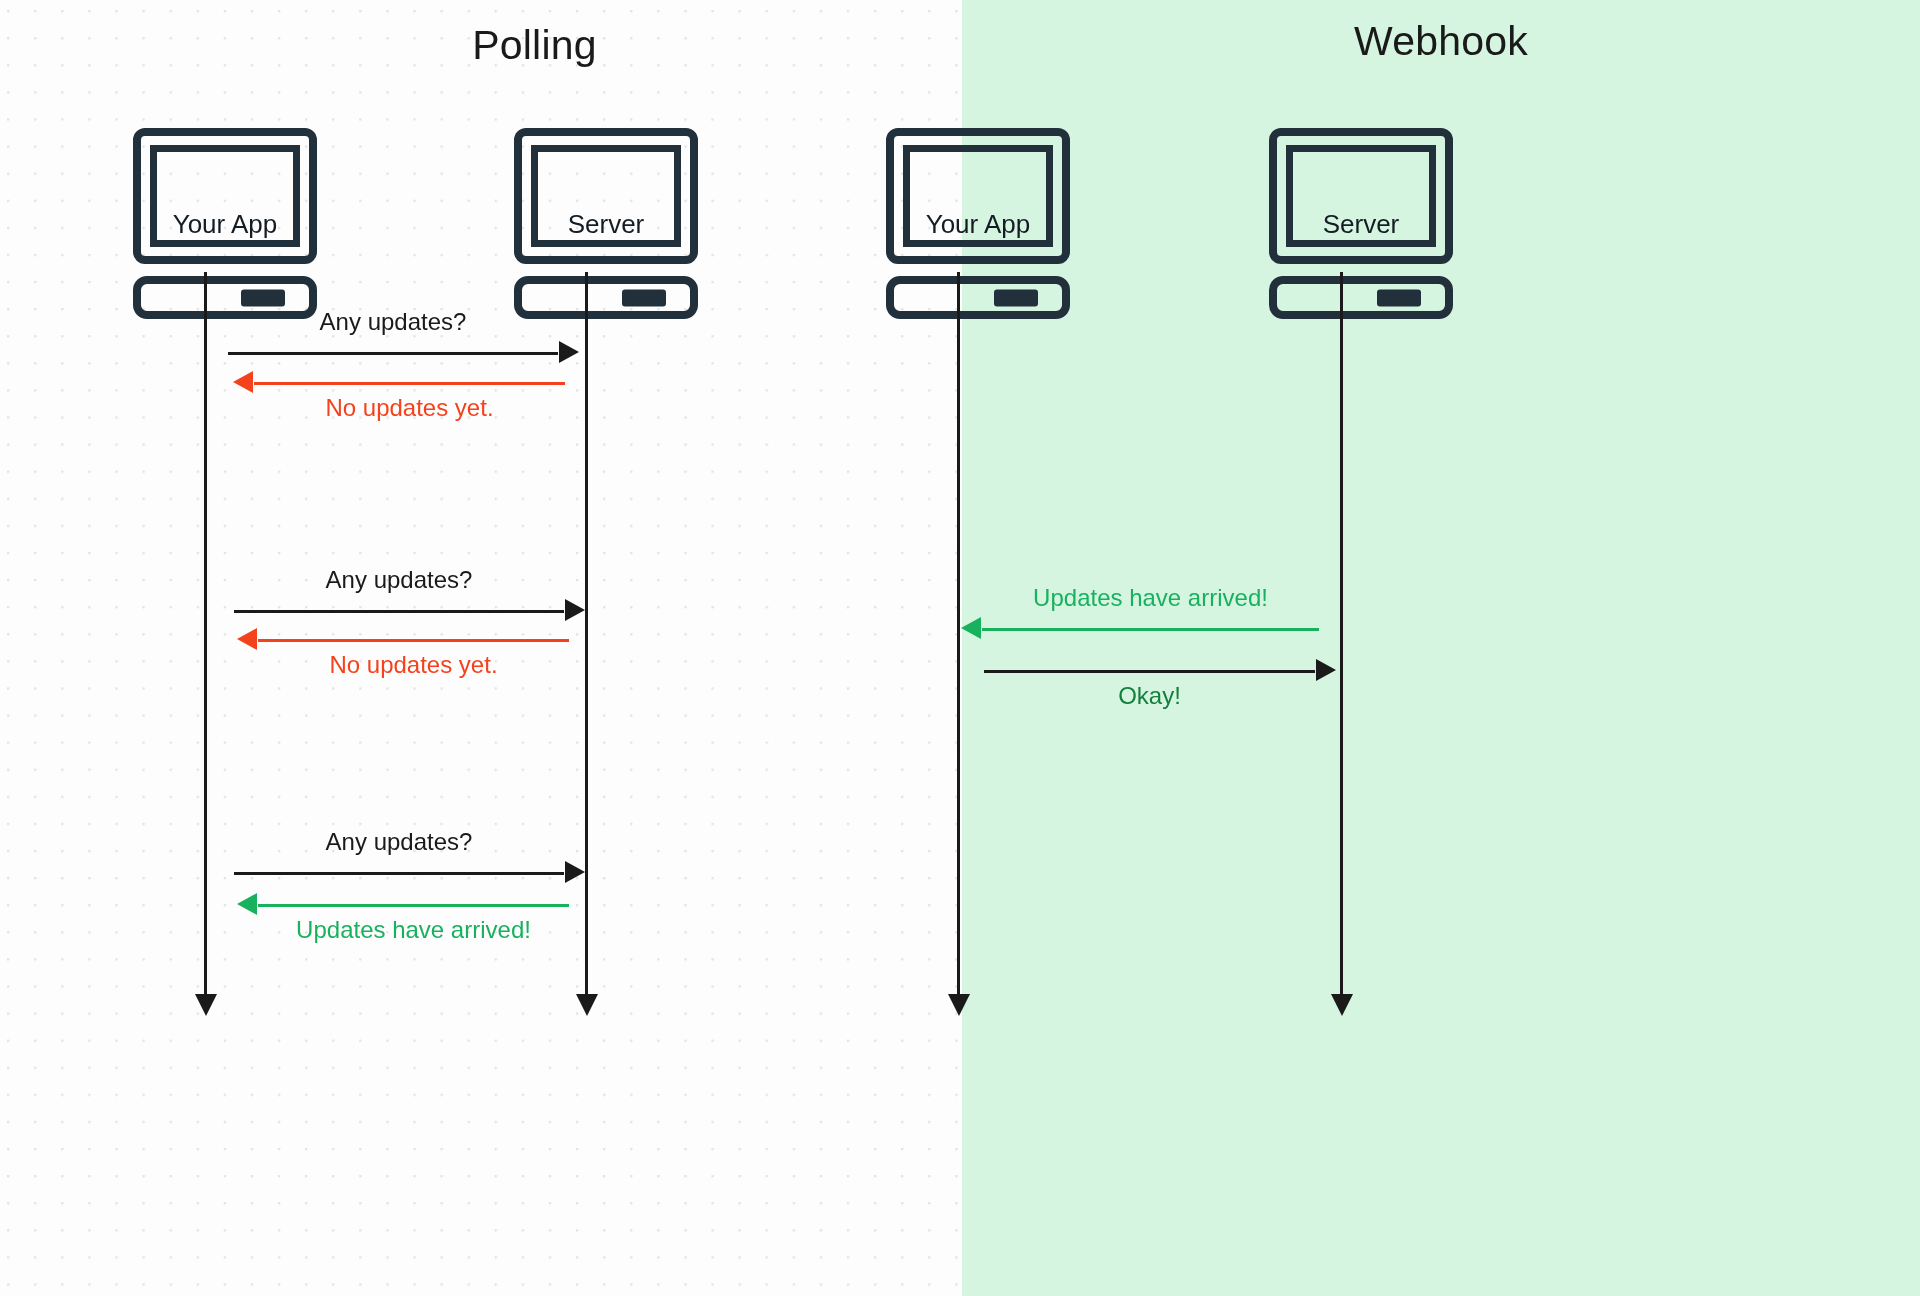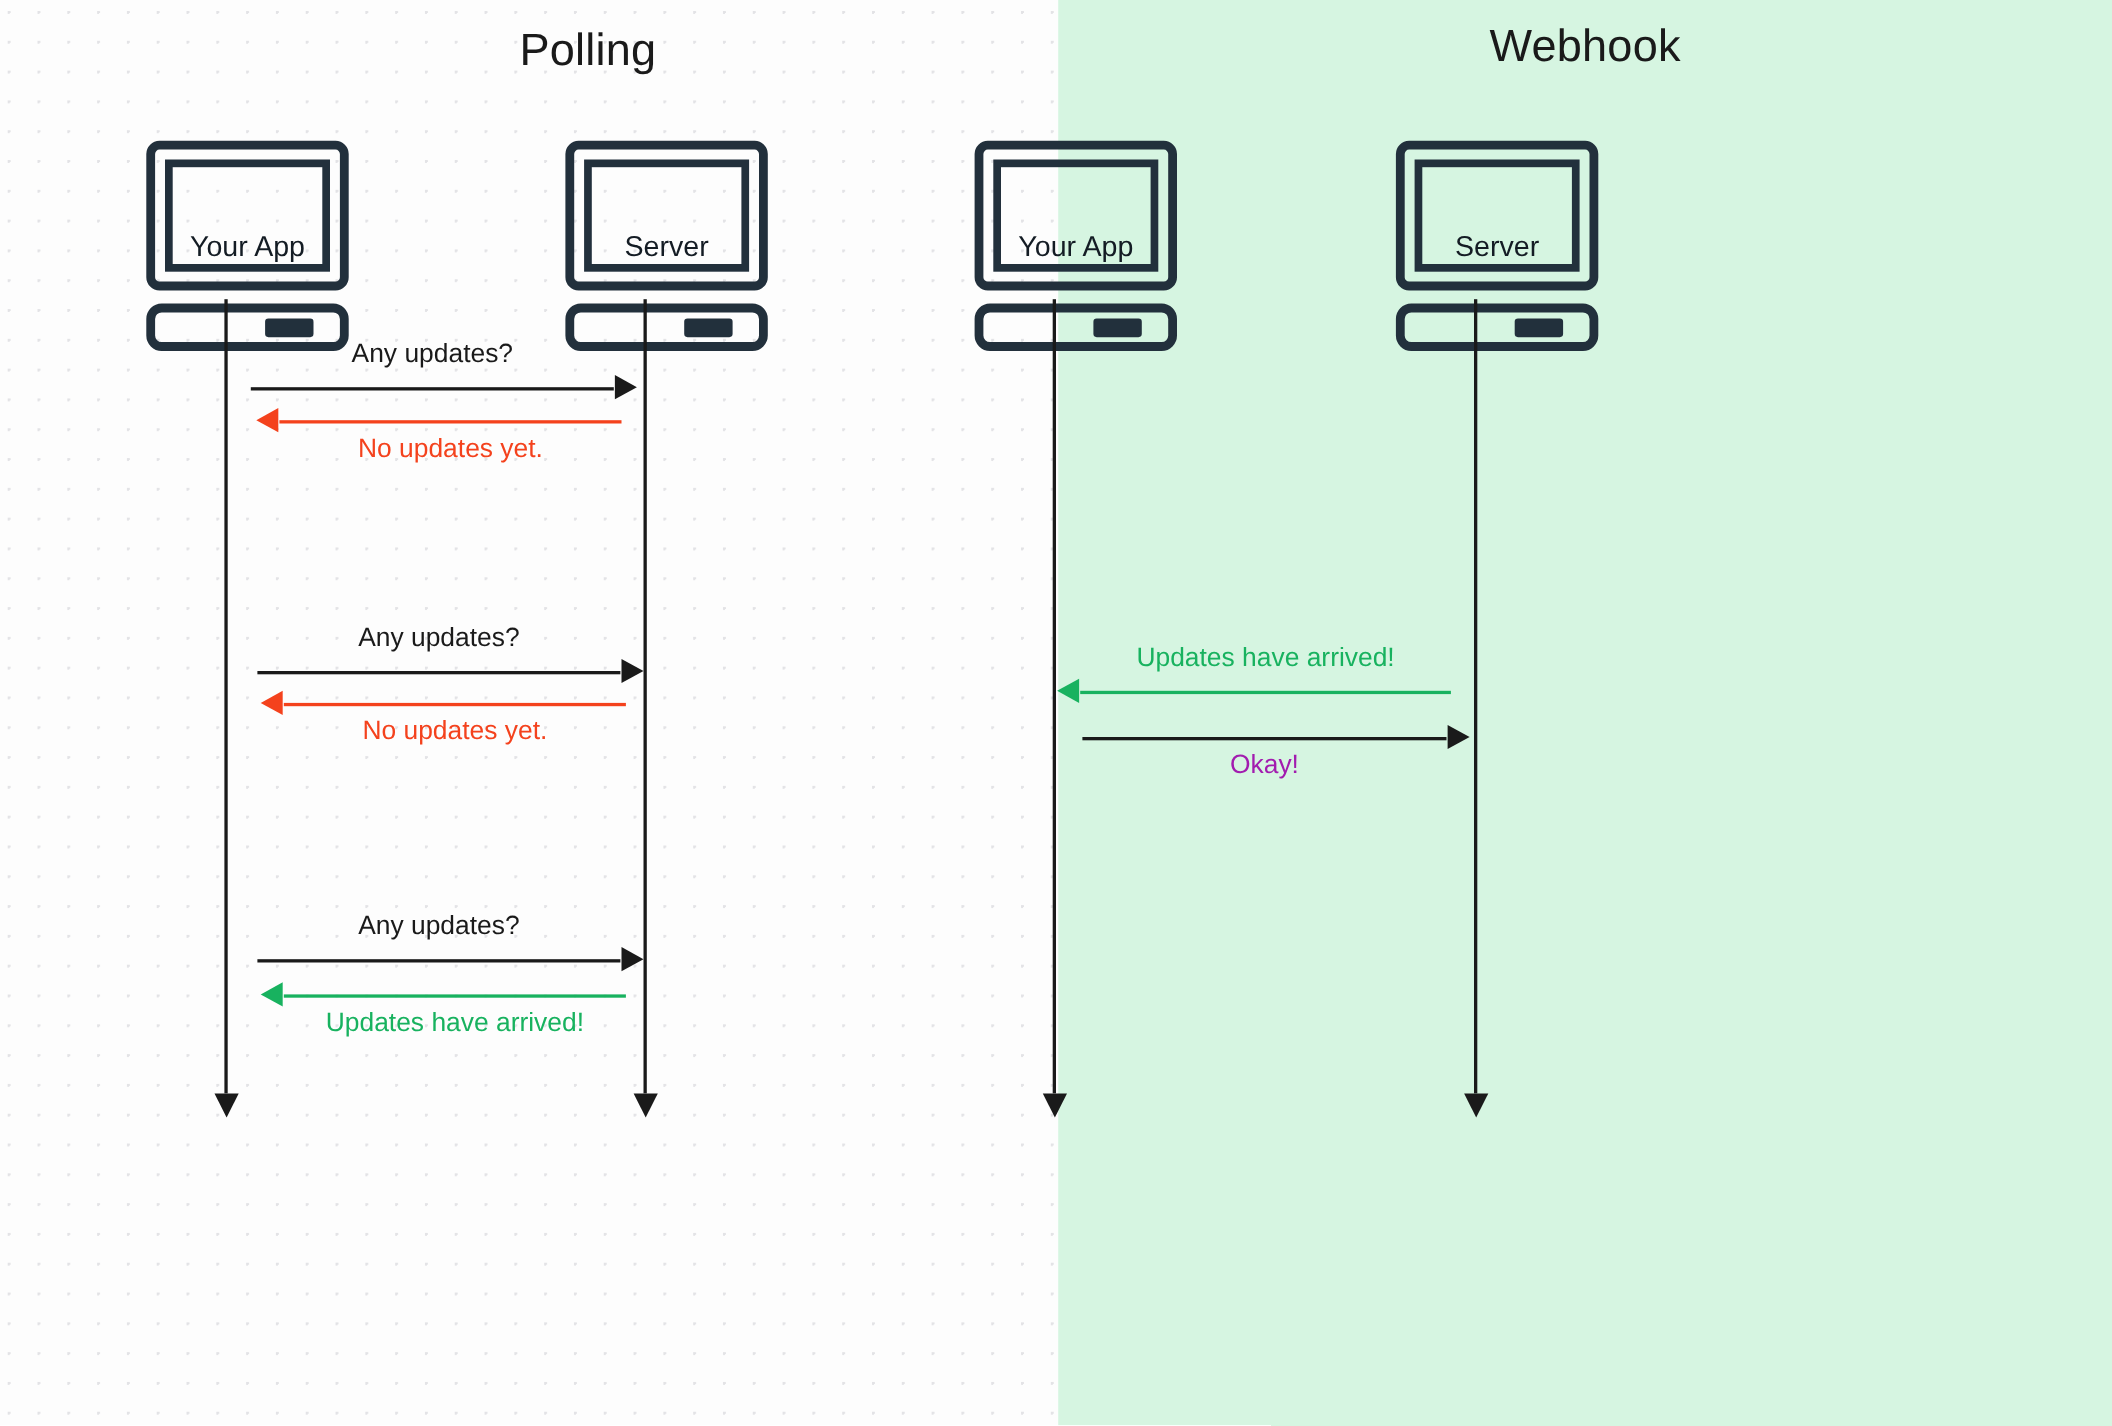--- a/index.html
+++ b/index.html
@@ -270,18 +270,18 @@
 
     <div class="msg to-left" style="left:20px; top:628px; width:337px;">
       <div class="line" style="background:#18b25f;"></div>
       <div class="head" style="border-right-color:#18b25f;"></div>
       <div class="msg-label" style="left:50%; transform:translateX(-50%); bottom:16px; color:#18b25f;">Updates have arrived!</div>
     </div>
 
     <div class="msg to-right" style="left:22px; top:670px; width:331px;">
       <div class="line" style="background:#1a1a1a;"></div>
       <div class="head" style="border-left-color:#1a1a1a;"></div>
-      <div class="msg-label" style="left:50%; transform:translateX(-50%); top:12px; color:#a21caf;">Okay!</div>
+      <div class="msg-label" style="left:50%; transform:translateX(-50%); top:12px; color:#15803d;">Okay!</div>
     </div>
 
   </div>
 
 </div>
 
 </body></html>

